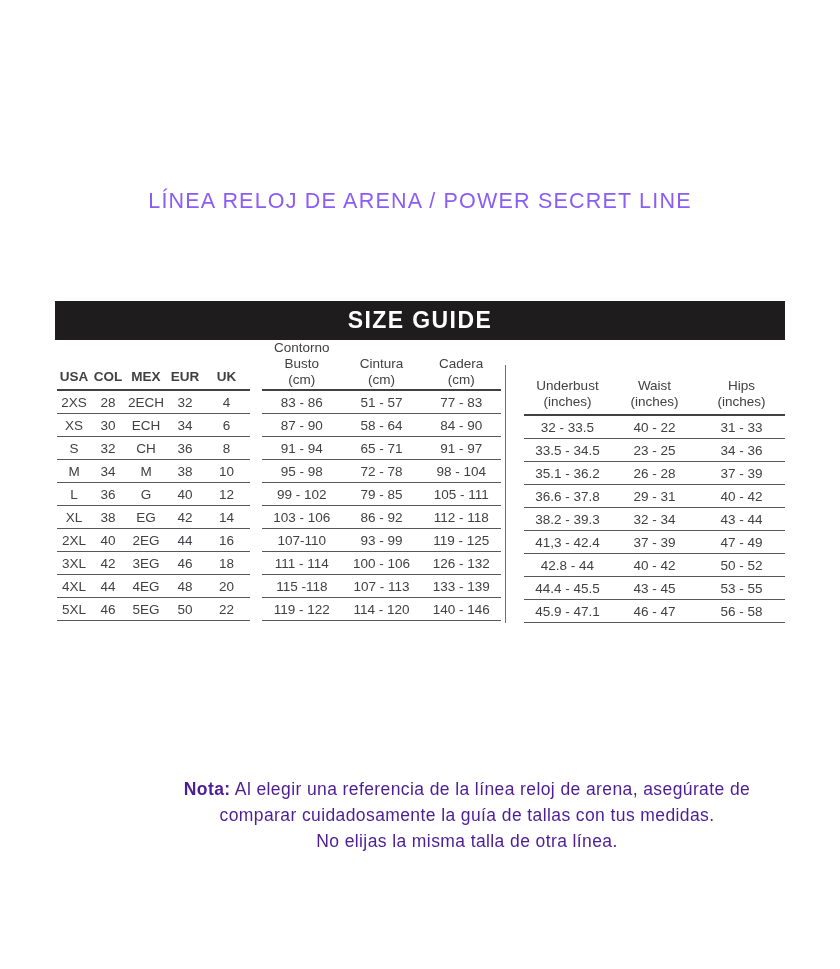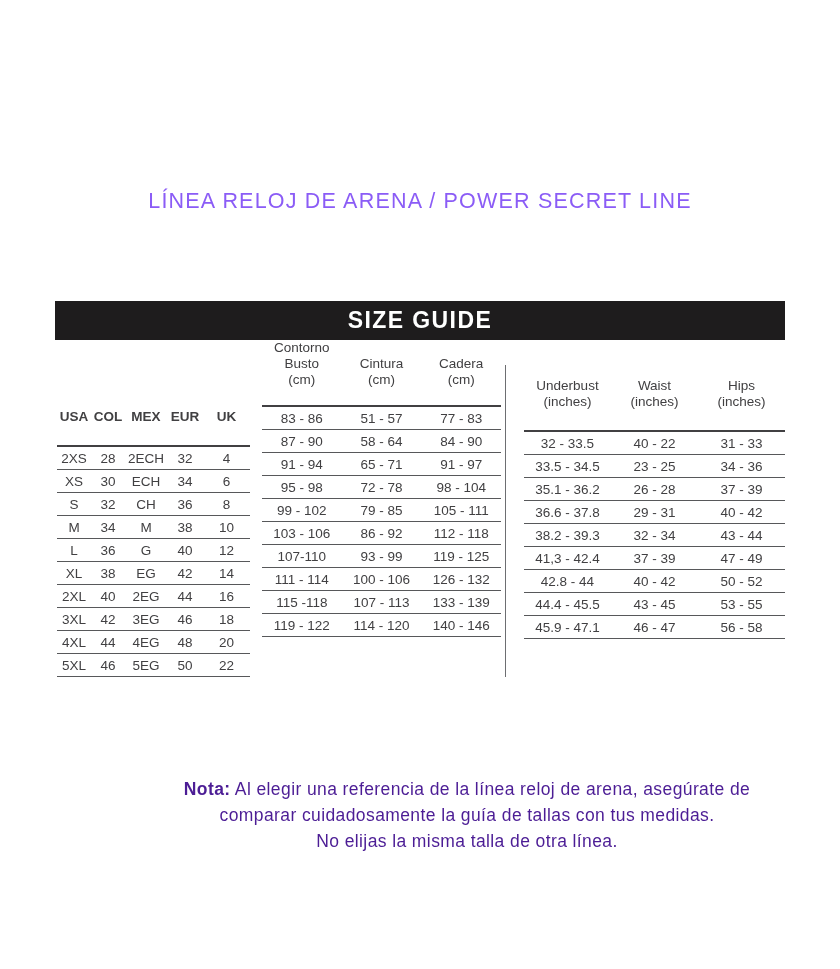--- a/index.html
+++ b/index.html
@@ -26,27 +26,27 @@
   }
   .banner-bold{font-weight:700;font-size:23px;letter-spacing:1.4px;}
   .banner-regular{font-weight:400;font-size:23px;letter-spacing:1.4px;}
 
   
   .size-table{
     position:absolute;left:57px;top:340px;
     display:flex;align-items:stretch;
   }
   .tgroup{display:flex;flex-direction:column;}
-  .g-sizes{width:193px;margin-right:12px;margin-top:40px;}
+  .g-sizes{width:193px;margin-right:12px;}
   .g-cm{width:239px;margin-right:4px;}
   .g-inches{width:280px;border-left:1px solid #6d6e71;padding-left:18px;box-sizing:border-box;margin-top:25px;}
 
   .g-header{
     display:grid;height:45px;align-items:end;
-    border-bottom:2px solid #414042;padding-bottom:20px;
+    border-bottom:2px solid #414042;padding-bottom:4px;
   }
   .g-row{
     display:grid;height:22px;align-items:center;
     border-bottom:1.6px solid #57585a;
   }
   .g-sizes .g-header,.g-sizes .g-row{grid-template-columns:34px 34px 42px 36px 47px;}
   .g-cm .g-header,.g-cm .g-row{grid-template-columns:repeat(3,1fr);}
   .g-inches .g-header,.g-inches .g-row{grid-template-columns:repeat(3,1fr);}
 
   .h-cell{text-align:center;font-size:13.5px;line-height:16px;font-weight:400;}

